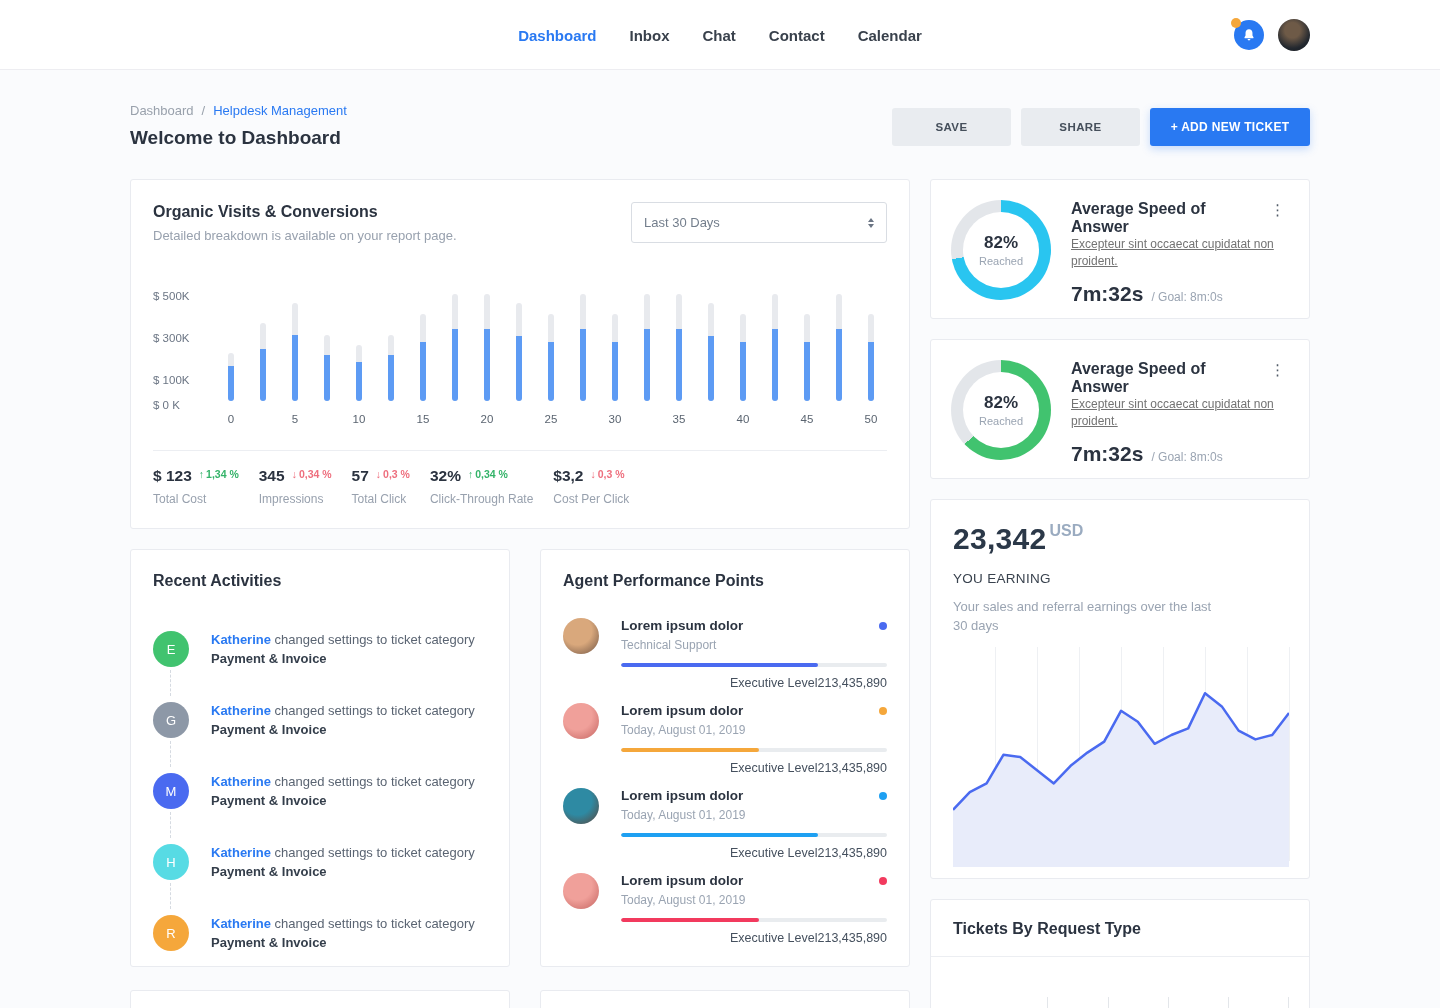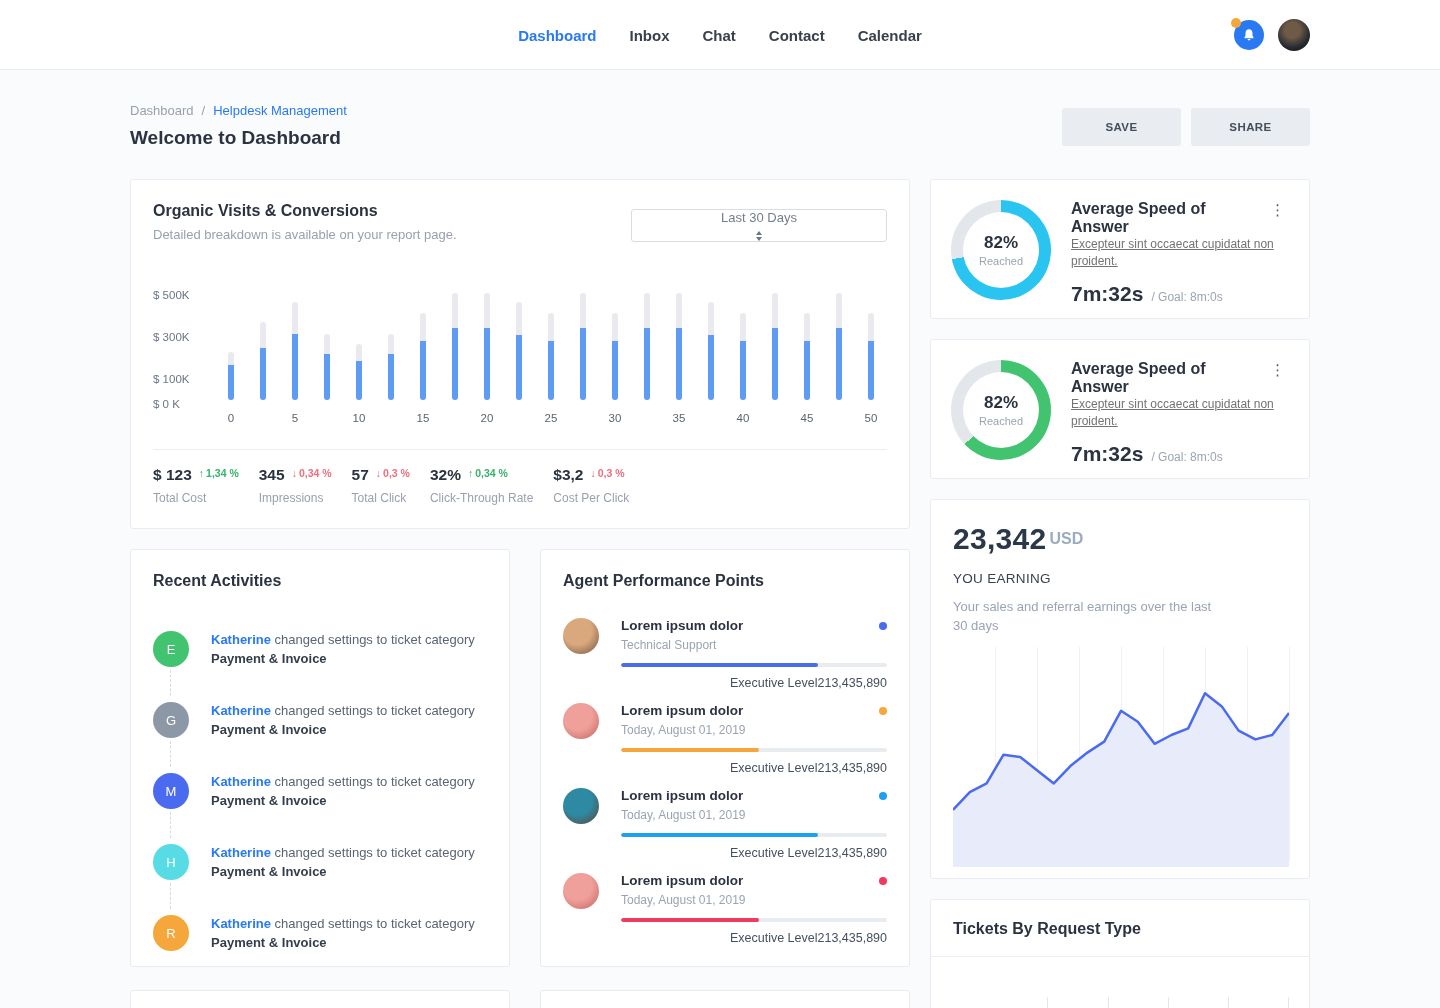--- a/index.html
+++ b/index.html
@@ -32,21 +32,21 @@
   .grid { display:flex; gap:20px; margin-top:30px; }
   .col-left { width:780px; }
   .col-right { width:380px; }
   .card { background:#fff; border:1px solid #e9ebf0; border-radius:3px; }
 
   
   .organic { height:350px; padding:22px; margin-bottom:20px; }
   .organic-head { display:flex; justify-content:space-between; align-items:flex-end; }
   .card-title { font-size:16px; font-weight:700; color:#2b3340; }
   .card-sub { font-size:13px; color:#98a1ae; margin-top:7px; }
-  .select { width:256px; height:33px; border:1px solid #d9dde3; border-radius:3px; background:#fff; display:flex; align-items:center; justify-content:space-between; padding:0 12px; cursor:pointer;flex-direction:column; }
+  .select { width:256px; height:41px; border:1px solid #d9dde3; border-radius:3px; background:#fff; display:flex; align-items:center; justify-content:space-between; padding:0 12px; cursor:pointer; }
   .select .sel-label { font-size:13px; color:#737e8c; }
   .carets { display:flex; flex-direction:column; align-items:center; }
   .caret-up { width:0; height:0; border-left:3.5px solid transparent; border-right:3.5px solid transparent; border-bottom:4.5px solid #6b7584; margin-bottom:2px; }
   .caret-down { width:0; height:0; border-left:3.5px solid transparent; border-right:3.5px solid transparent; border-top:4.5px solid #6b7584; }
 
   .chart { display:flex; margin-top:26px; }
   .ylabels { position:relative; width:62px; height:160px; }
   .ylab { position:absolute; left:0; transform:translateY(-50%); font-size:11.5px; color:#6b7584; white-space:nowrap; }
   .bars { flex:1; display:flex; }
   .slot { flex:1; display:flex; flex-direction:column; align-items:center; }
@@ -103,21 +103,21 @@
   .speed-body { flex:1; }
   .speed-title-row { display:flex; justify-content:space-between; align-items:flex-start; }
   .speed-title { font-size:16px; font-weight:700; color:#2b3340; }
   .kebab { font-size:15px; color:#525c68; cursor:pointer; line-height:1; padding:2px 4px; }
   .speed-desc { font-size:12px; line-height:17px; color:#737373; max-width:250px;text-decoration:underline; }
   .speed-time-row { display:flex; align-items:baseline; gap:8px; margin-top:12px; }
   .speed-time { font-size:21px; font-weight:700; color:#2b3340; }
   .speed-goal { font-size:12px; color:#9aa4b2; }
 
   .earnings { height:380px; padding:22px; margin-bottom:20px; }
-  .amount-row { display:flex; align-items:center; gap:3px; }
+  .amount-row { display:flex; align-items:flex-start; gap:3px; }
   .amount { font-size:30px; font-weight:700; color:#2b3848; letter-spacing:.3px; }
   .currency { font-size:16px; font-weight:700; color:#9aabc0; }
   .earn-label { font-size:13.5px; color:#39424e; margin-top:15px; letter-spacing:.3px; }
   .earn-desc { font-size:13px; line-height:19px; color:#9aa4b2; margin-top:11px; max-width:260px; }
   .earn-chart { position:relative; margin-top:12px; height:220px; }
   .egrid { position:absolute; top:0; bottom:6px; width:1px; background:#eef0f3; }
   .earn-chart svg { position:absolute; left:0; top:0; }
 
   .tickets { height:200px; }
   .tickets-head { padding:20px 22px 18px; border-bottom:1px solid #eceef2; }
@@ -152,20 +152,21 @@
       <div class="breadcrumb">
         <span class="root">Dashboard</span>
         <span class="sep">/</span>
         <span class="cur">Helpdesk Management</span>
       </div>
       <h1>Welcome to Dashboard</h1>
     </div>
     <div class="actions">
       <button class="btn ghost">SAVE</button>
       <button class="btn ghost">SHARE</button>
+      <button class="btn primary">+ ADD NEW TICKET</button>
     </div>
   </div>
 
   <div class="grid">
     <div class="col-left">
       <section class="card organic">
         <div class="organic-head">
           <div>
             <div class="card-title">Organic Visits &amp; Conversions</div>
             <div class="card-sub">Detailed breakdown is available on your report page.</div>

